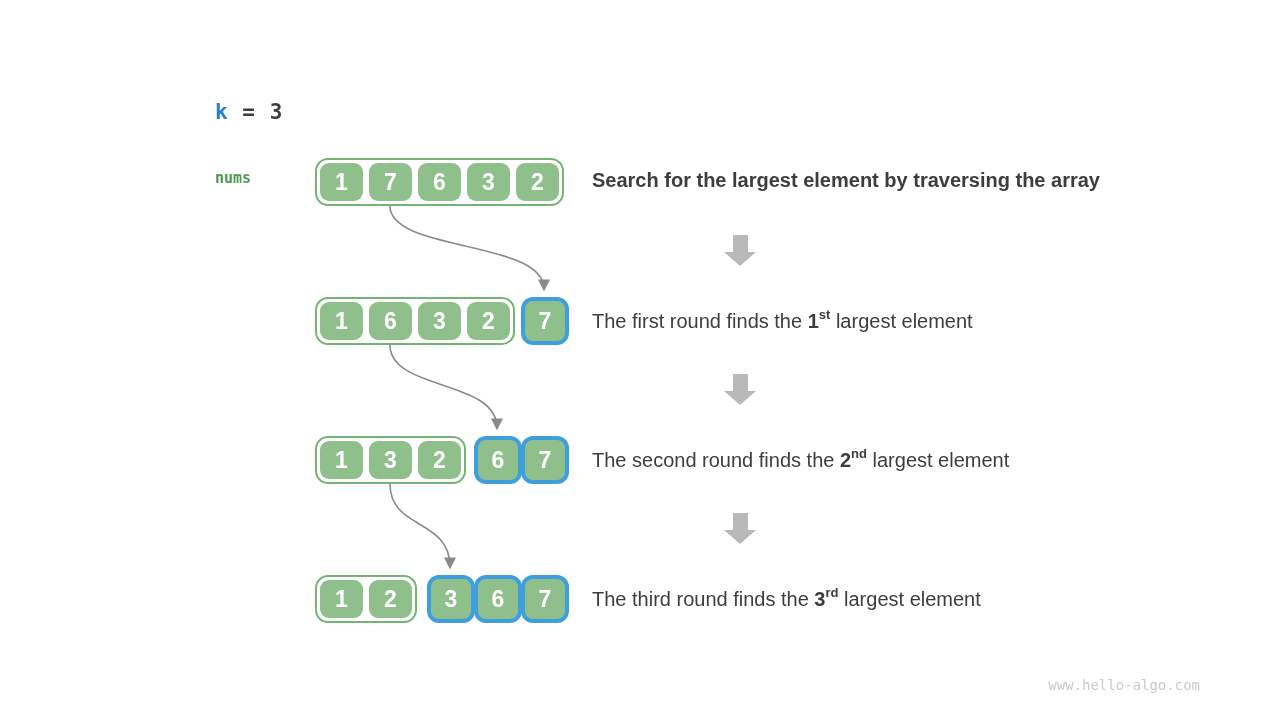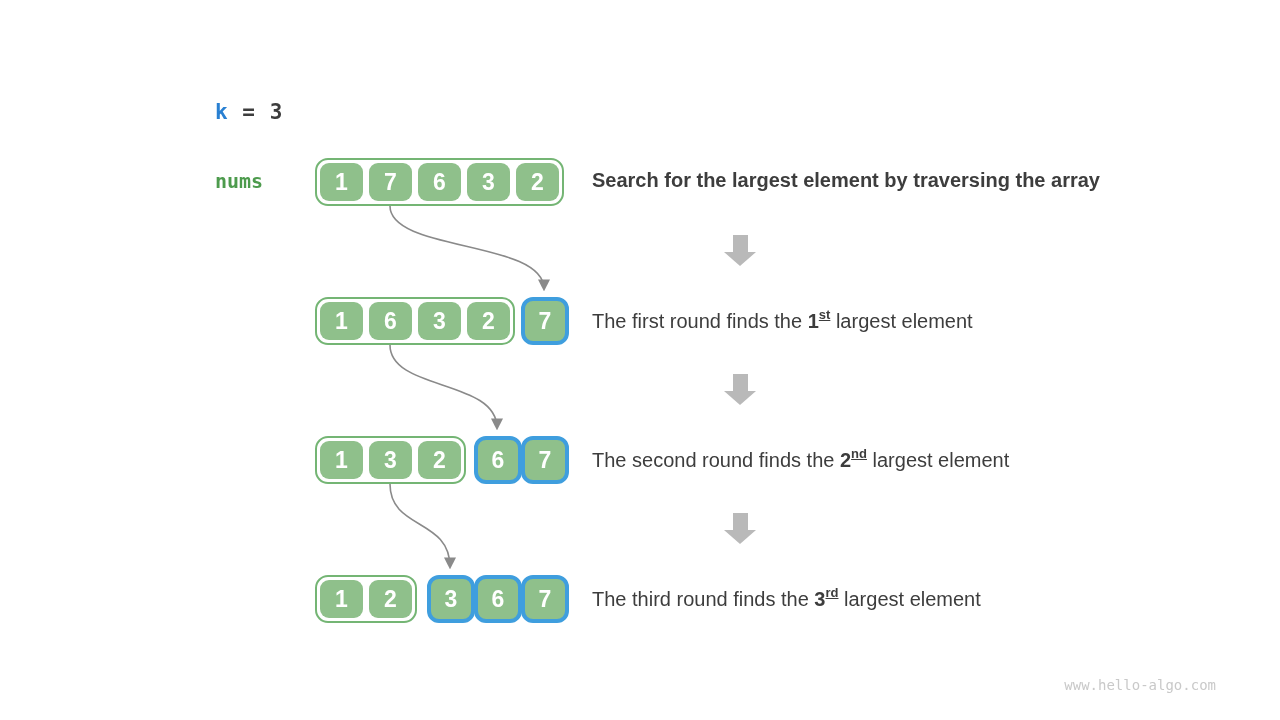--- a/index.html
+++ b/index.html
@@ -12,46 +12,46 @@
     --blue-border:#3f9ede;
     --k-blue:#2980d2;
     --text-dark:#3d3d3d;
     --block-arrow-gray:#b9b9b9;
     --connector-gray:#8a8a8a;
     --watermark-gray:#c9c9c9;
   }
   .mono{font-family:"DejaVu Sans Mono","Liberation Mono",monospace;font-weight:bold;}
   .k-line{position:absolute;left:215px;top:100px;font-size:21px;letter-spacing:1px;color:var(--text-dark);}
   .k-line .kname{color:var(--k-blue);}
-  .nums-label{position:absolute;left:215px;top:169px;font-size:20px;color:var(--label-green);}
+  .nums-label{position:absolute;left:215px;top:169px;font-size:15px;color:var(--label-green);}
   .array-container{
     position:absolute;display:flex;gap:6px;
     border:2px solid var(--container-border-green);
     border-radius:13px;background:#ffffff;padding:3px;box-sizing:border-box;height:48px;
   }
   .array-cell{
     width:43px;height:38px;border-radius:9px;background:var(--cell-green);
     color:#ffffff;font-weight:bold;font-size:23px;
     display:flex;align-items:center;justify-content:center;flex:0 0 auto;
   }
   .extracted-cell{
     position:absolute;width:48px;height:48px;box-sizing:border-box;
     border:4px solid var(--blue-border);border-radius:12px;background:var(--cell-green);
     color:#ffffff;font-weight:bold;font-size:23px;
     display:flex;align-items:center;justify-content:center;
   }
   .caption{position:absolute;left:592px;font-size:20px;color:var(--text-dark);white-space:nowrap;}
   .caption.bold-full{font-weight:bold;}
   .caption b{font-weight:bold;}
-  .caption sup{font-size:13px;font-weight:bold;position:relative;top:-1px;text-decoration:underline;}
+  .caption sup{font-size:13px;font-weight:bold;position:relative;top:-1px;}
   .block-arrow{position:absolute;width:32px;}
   .block-arrow .stem{width:15px;height:17px;background:var(--block-arrow-gray);margin:0 auto;}
   .block-arrow .head{width:0;height:0;border-left:16px solid transparent;border-right:16px solid transparent;border-top:14px solid var(--block-arrow-gray);}
   .connector-layer{position:absolute;left:0;top:0;pointer-events:none;}
-  .watermark{position:absolute;right:64px;top:677px;font-size:14px;font-weight:normal;color:var(--watermark-gray);font-family:"DejaVu Sans Mono","Liberation Mono",monospace;}
+  .watermark{position:absolute;right:80px;top:677px;font-size:14px;font-weight:normal;color:var(--watermark-gray);font-family:"DejaVu Sans Mono","Liberation Mono",monospace;}
 </style>
 </head>
 <body>
 
 <div class="canvas" style="--cell-green: #8fc08b; --container-border-green: #74b574; --label-green: #4d9b4d; --blue-border: #3f9ede; --k-blue: #2980d2; --text-dark: #3d3d3d; --block-arrow-gray: #b9b9b9; --connector-gray: #8a8a8a; --watermark-gray: #c9c9c9;">
 
   <div class="k-line mono"><span class="kname">k</span><span> </span><span>=</span><span> </span><span>3</span></div>
 
   <div class="nums-label mono">nums</div>
 

